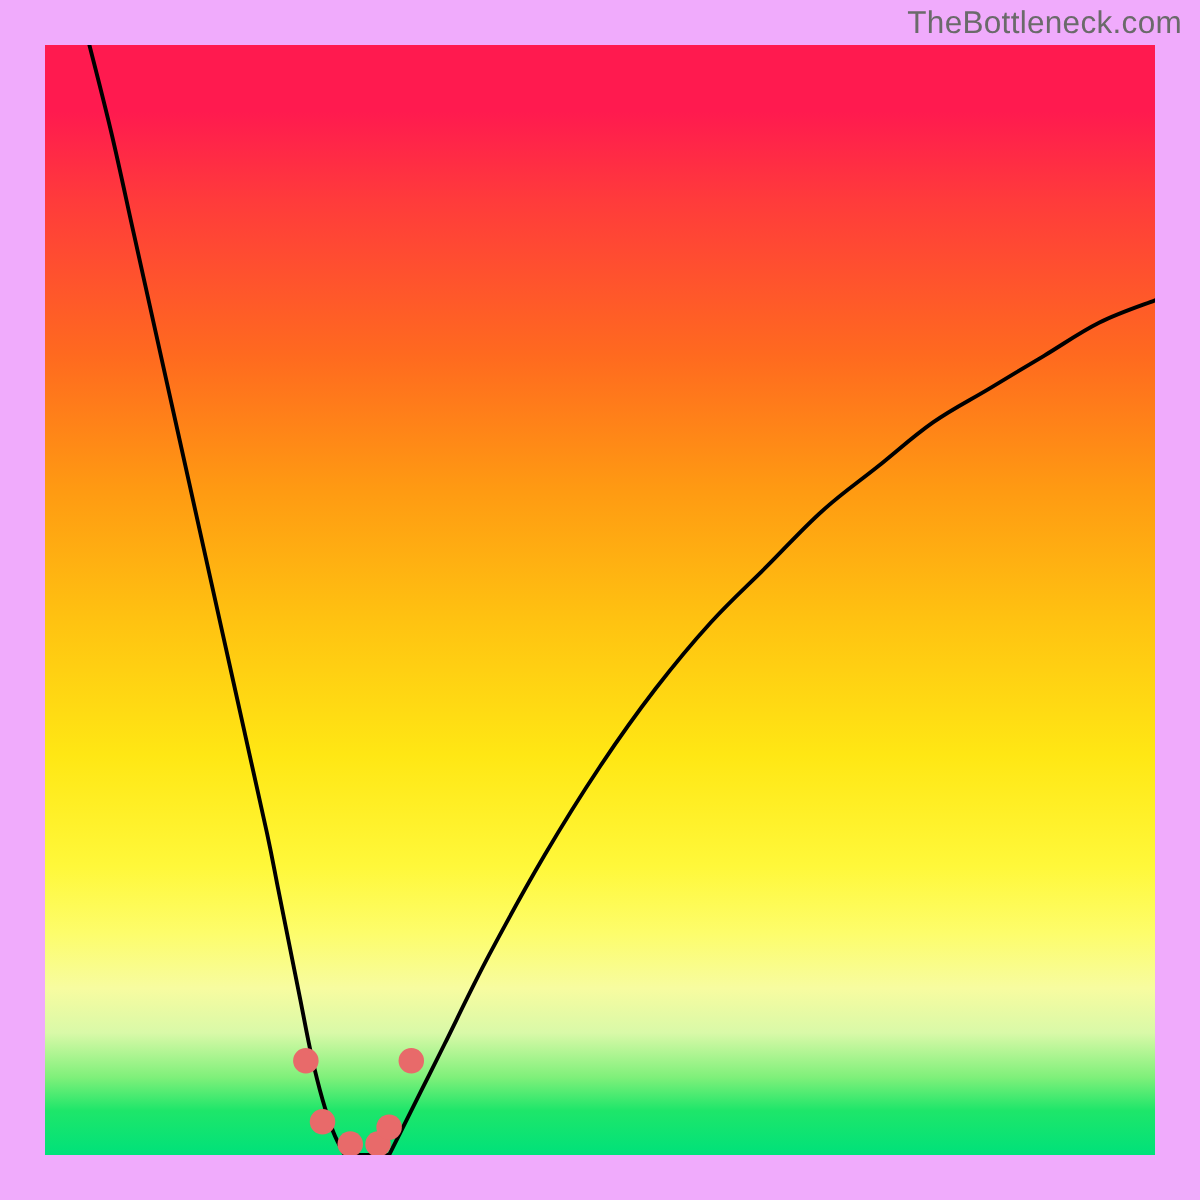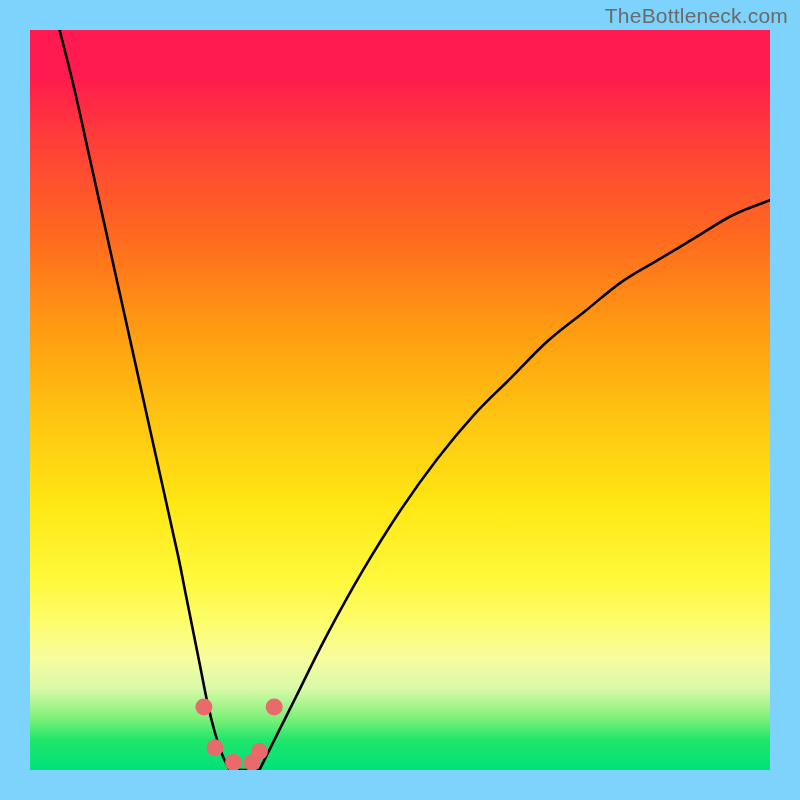--- a/index.html
+++ b/index.html
@@ -7,21 +7,21 @@
     padding: 0;
     width: 800px;
     height: 800px;
     overflow: hidden;
     background: #000;
     font-family: Arial, Helvetica, sans-serif;
   }
   .frame {
     position: absolute;
     inset: 0;
-    background: #7dd3fc;
+    background: #f0abfc;
   }
   .plot {
     position: absolute;
     left: 30px;
     top: 30px;
     width: 740px;
     height: 740px;
     background: linear-gradient(to bottom,
       #ff1a4f 0%,
       #ff1a4f 6%,

